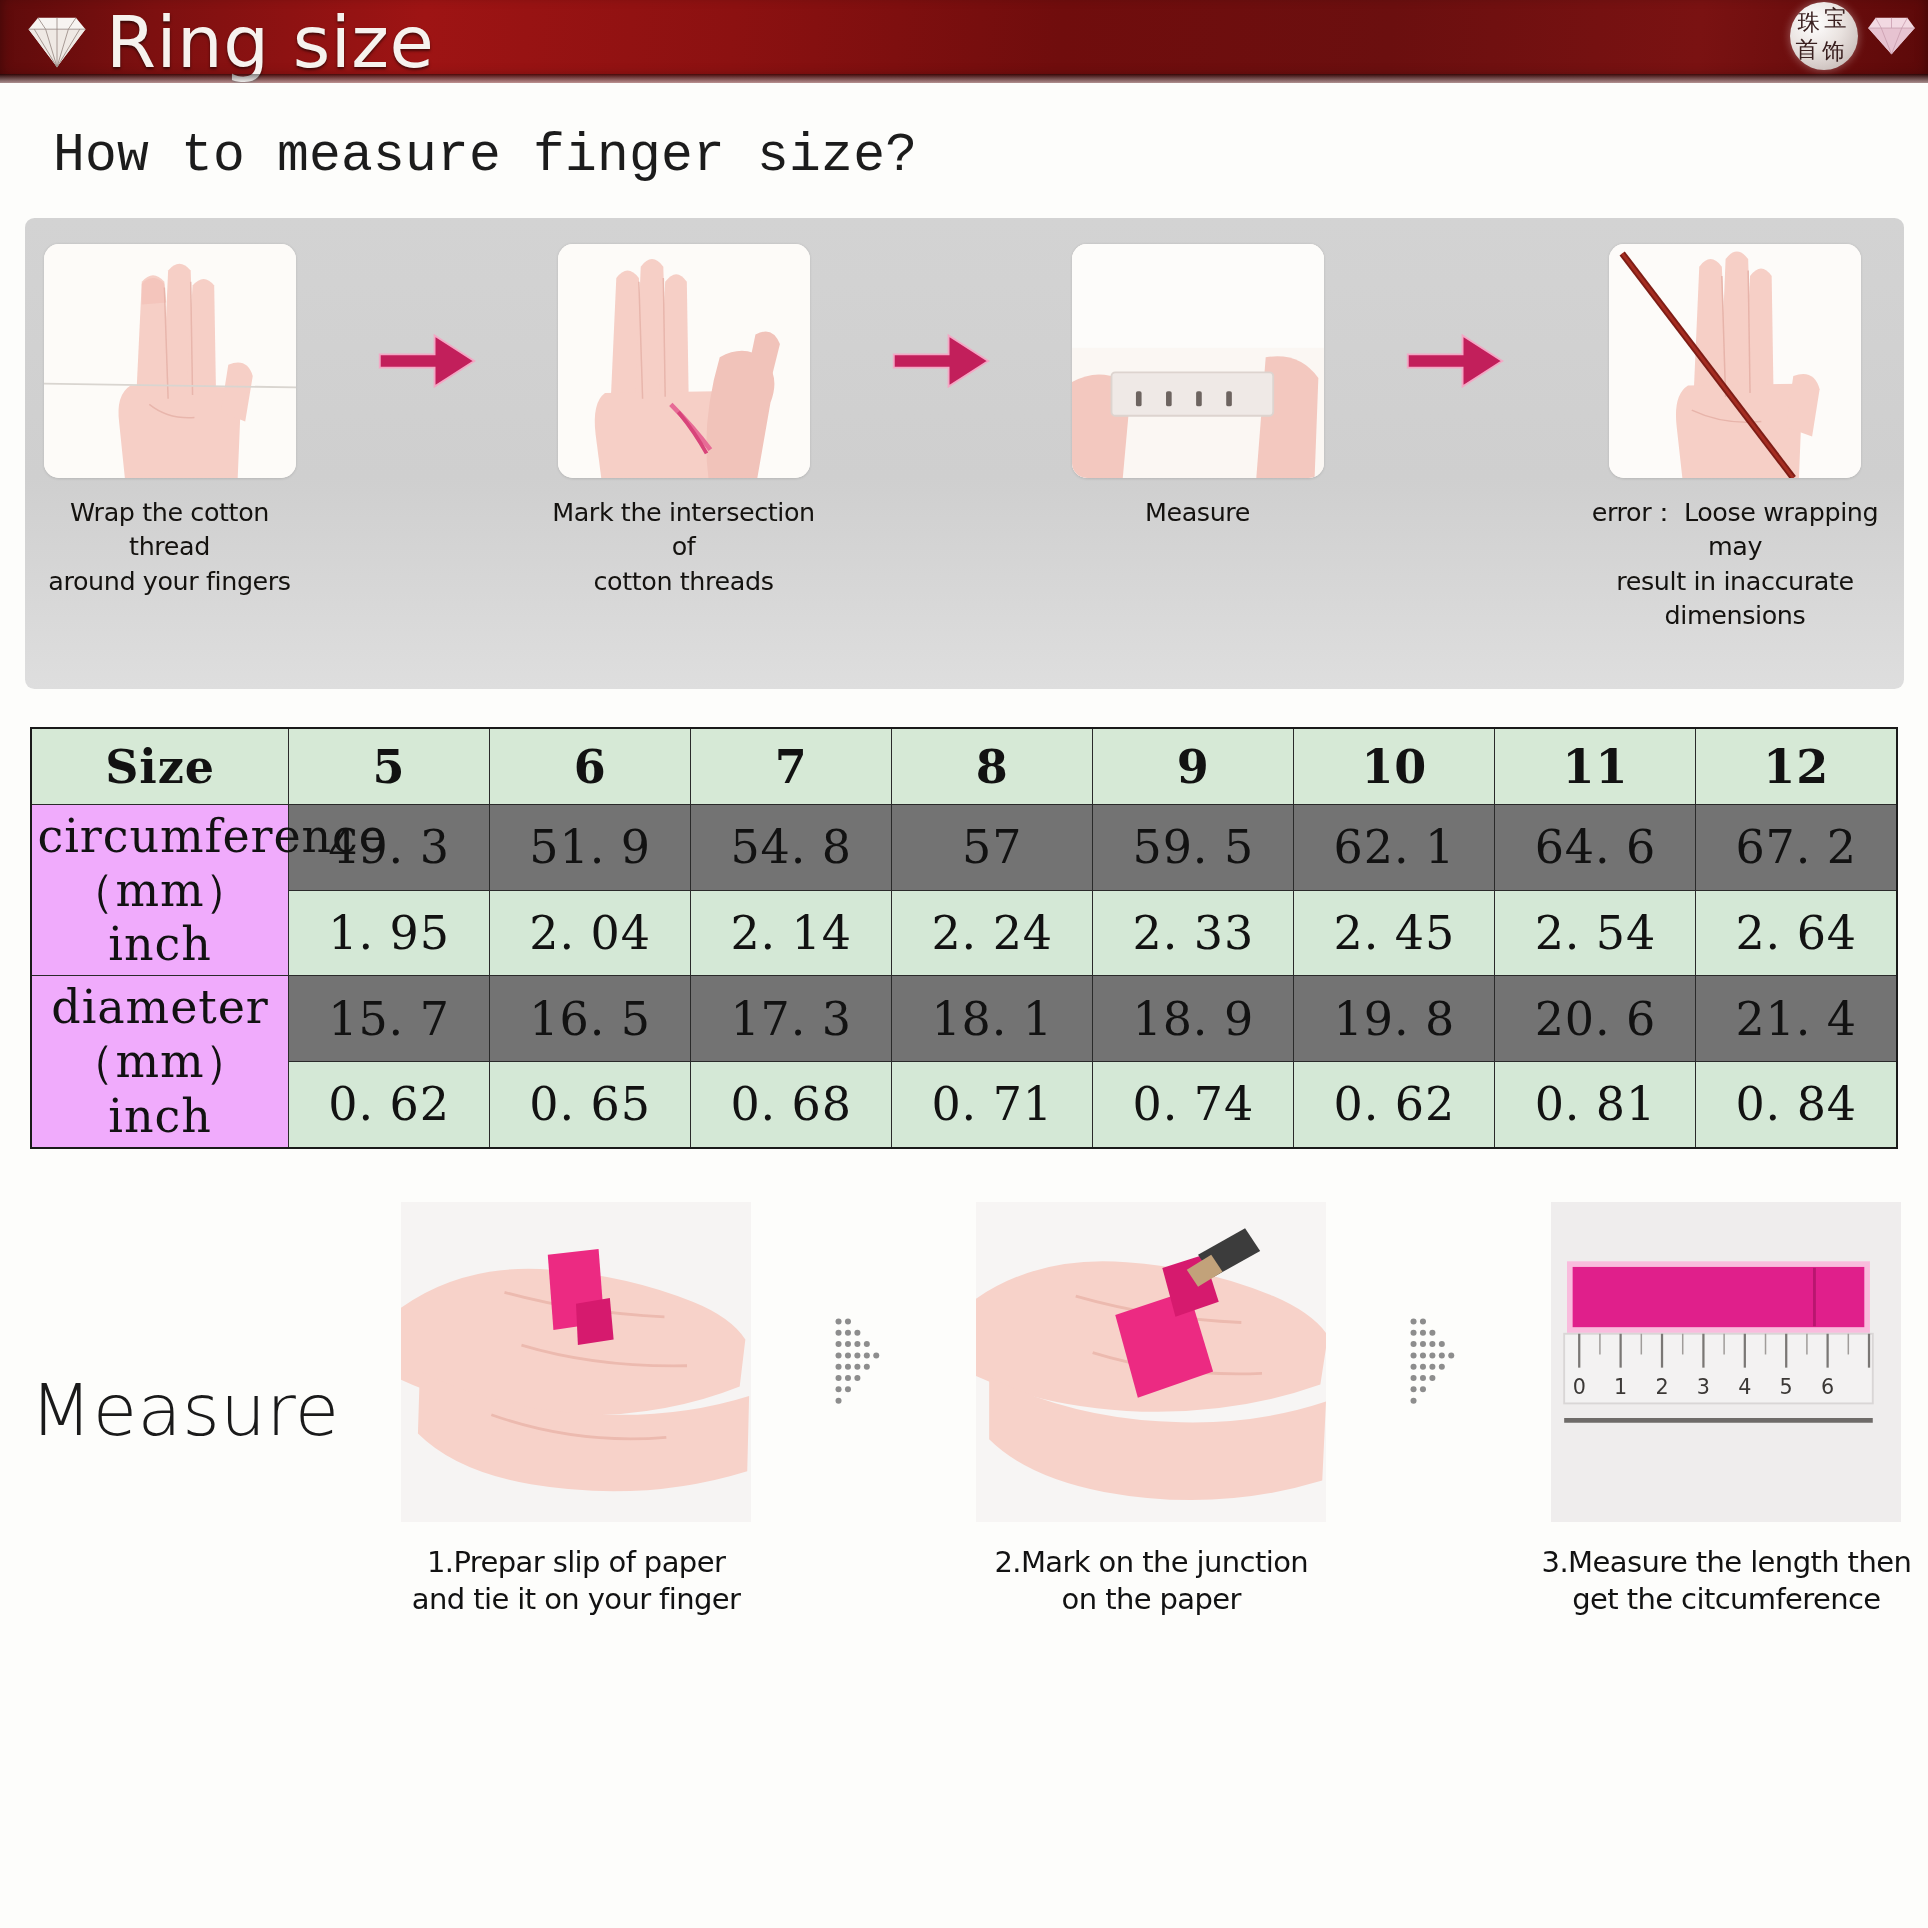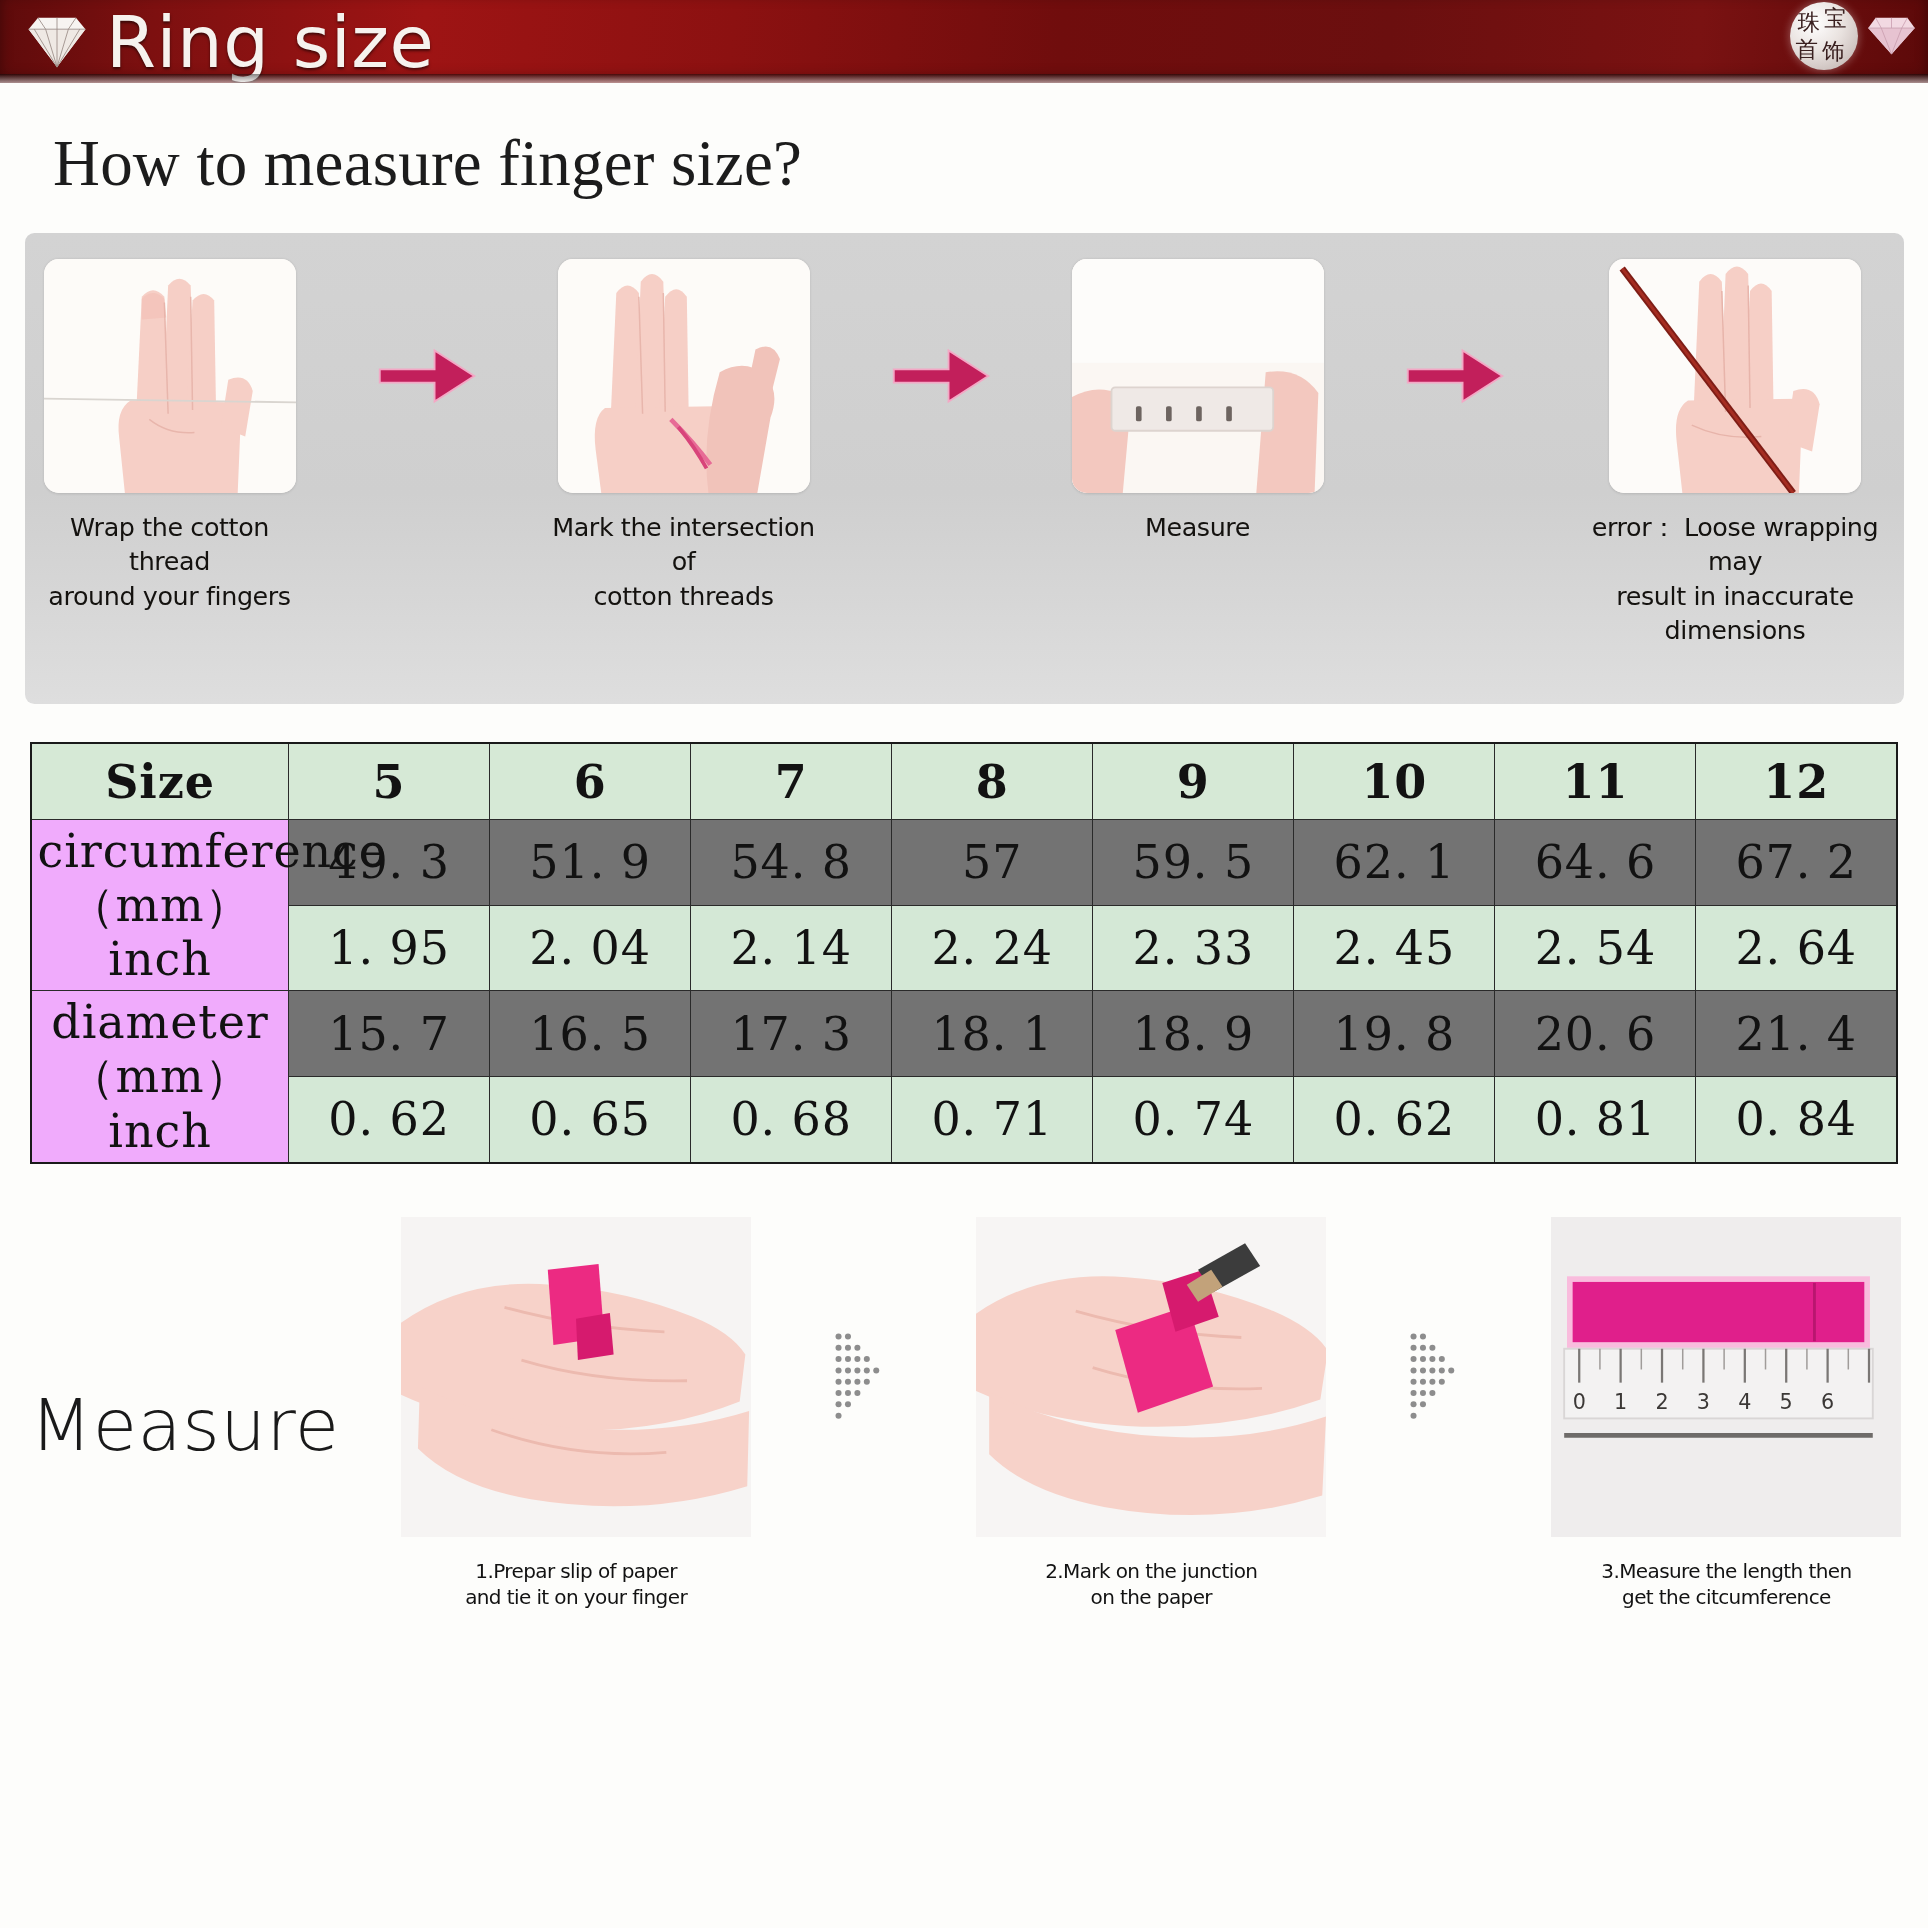--- a/index.html
+++ b/index.html
@@ -89,23 +89,23 @@
   .hdr-logo-circle .cn4 { left: 32px; top: 38px; }
   .hdr-small-diamond {
     width: 55px;
     height: 41px;
     display: block;
   }
 
   
   .page-title {
     margin: 43px 0 0 53px;
-    font-size: 65px;
+    font-size: 53px;
     color: #1c1c1c;
-    font-family: Liberation Serif, serif;
+    font-family: Liberation Mono, monospace;
     font-weight: 400;
     letter-spacing: 0.2px;
   }
 
   
   .steps-panel {
     margin: 32px 24.5px 0 24.5px;
     height: 471px;
     background: linear-gradient(to bottom, #d3d3d3 0%, #cfcfcf 55%, #dedede 100%);
     border-radius: 9.4px;
@@ -222,21 +222,21 @@
   .mstep-photo {
     width: 350px;
     height: 320px;
     background: #f4f2f1;
     position: relative;
     overflow: hidden;
   }
   .mstep-caption {
     margin-top: 22.6px;
     text-align: center;
-    font-size: 20px;
+    font-size: 29px;
     line-height: 1.28;
     color: #121212;
     font-family: "DejaVu Sans", sans-serif;
     letter-spacing: -0.6px;
     width: 405px;
   }
   .dot-arrow-cell {
     flex: 1 1 auto;
     height: 320px;
     display: flex;

